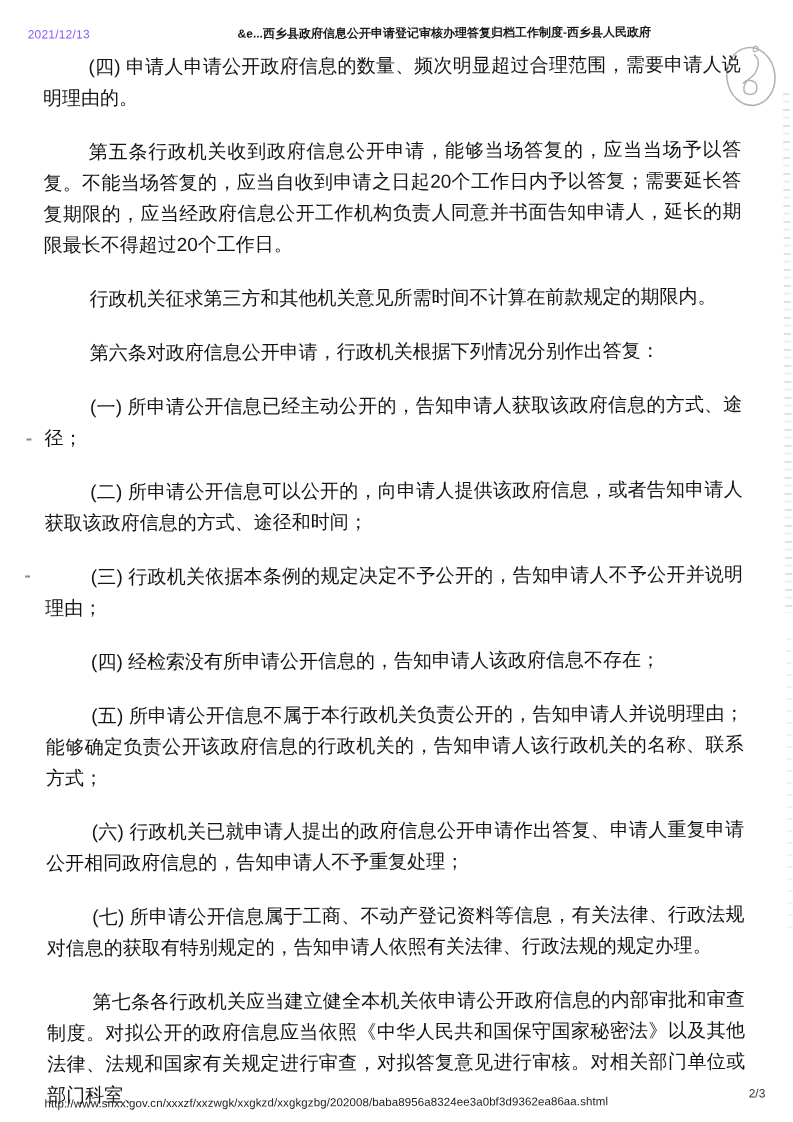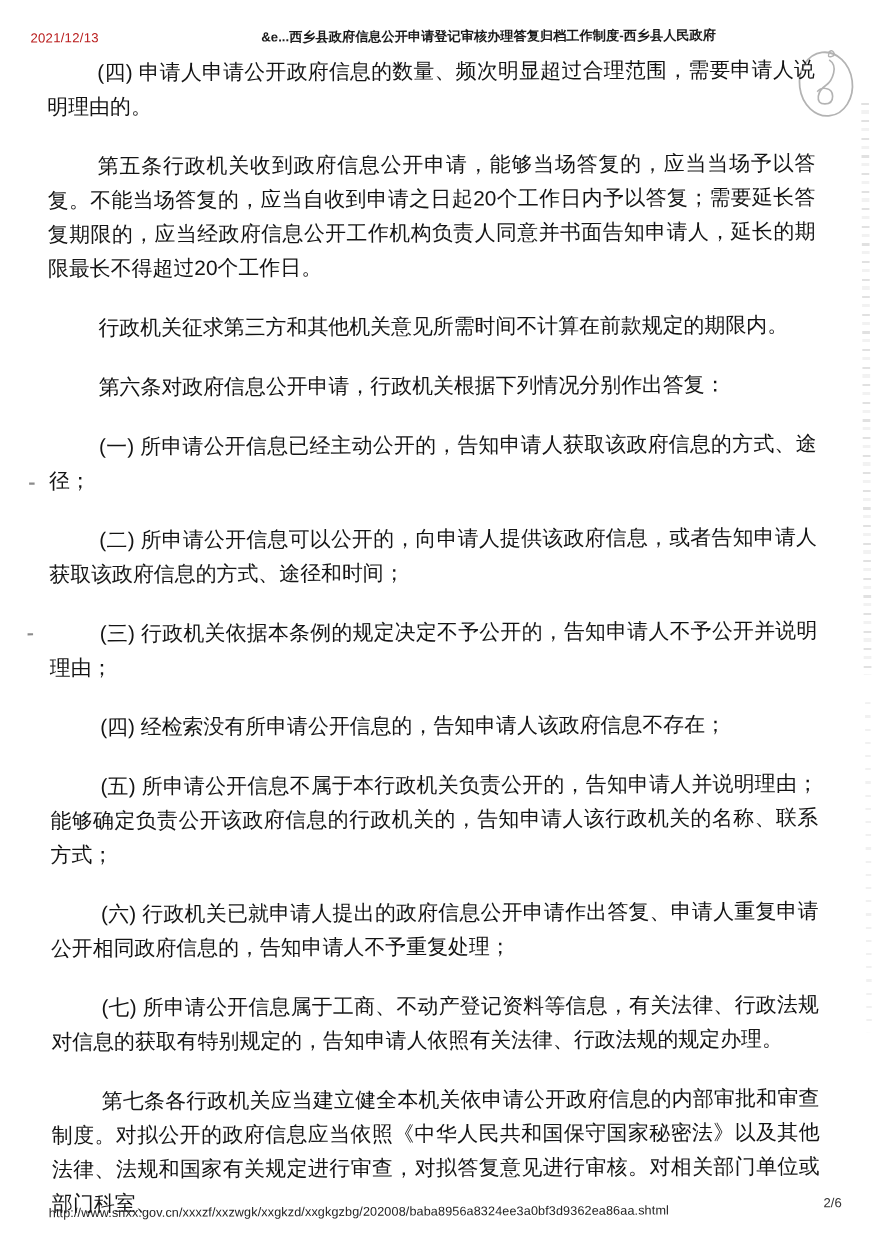--- a/index.html
+++ b/index.html
@@ -21,21 +21,21 @@
     position: absolute;
     inset: 0;
     transform: rotate(-0.25deg);
   }
   
   .print-date {
     position: absolute;
     top: 26px;
     left: 30px;
     font-size: 12px;
-    color: #b91c1c;
+    color: #8b5cf6;
     letter-spacing: 0.2px;
     text-align: right;
   }
   .print-title {
     position: absolute;
     top: 25px;
     left: 110px;
     right: 10px;
     text-align: center;
     font-size: 12px;
@@ -151,16 +151,16 @@
       <p>第七条各行政机关应当建立健全本机关依申请公开政府信息的内部审批和审查制度。对拟公开的政府信息应当依照《中华人民共和国保守国家秘密法》以及其他法律、法规和国家有关规定进行审查，对拟答复意见进行审核。对相关部门单位或部门科室、</p>
     </div>
 
     <div class="edge-noise"></div>
     <div class="edge-noise-2"></div>
     <div class="tick-1"></div>
     <div class="tick-2"></div>
 
     <div class="print-url">http://www.snxx.gov.cn/xxxzf/xxzwgk/xxgkzd/xxgkgzbg/202008/baba8956a8324ee3a0bf3d9362ea86aa.shtml</div>
 
-    <div class="page-number">2/6</div>
+    <div class="page-number">2/3</div>
 
   </div>
 </div>
 
 </body></html>

